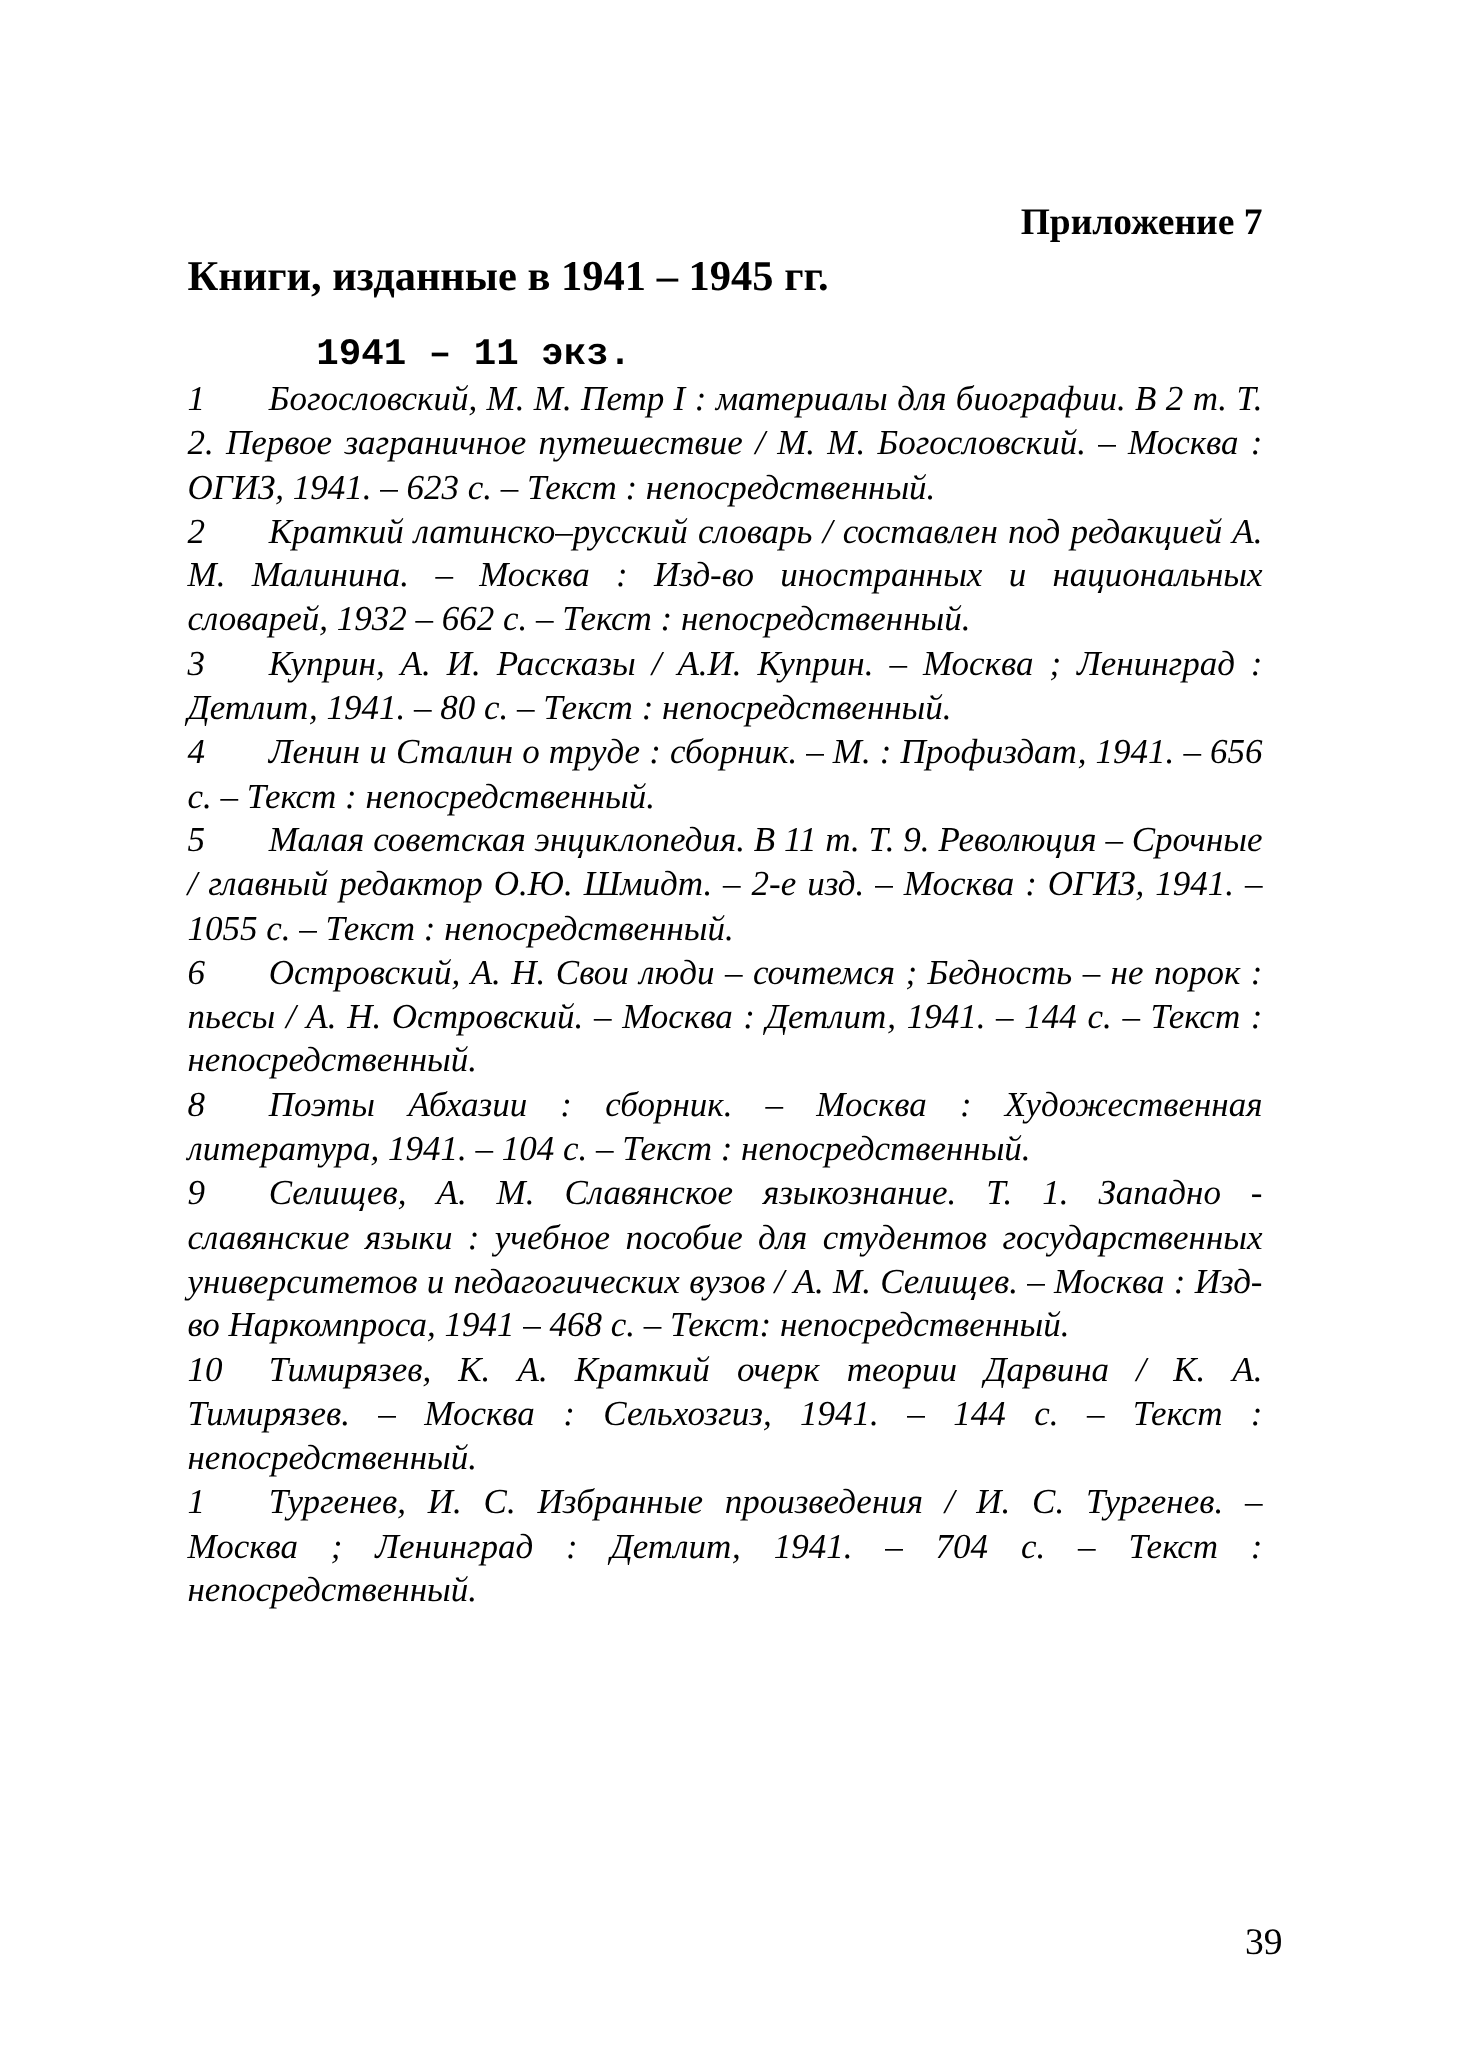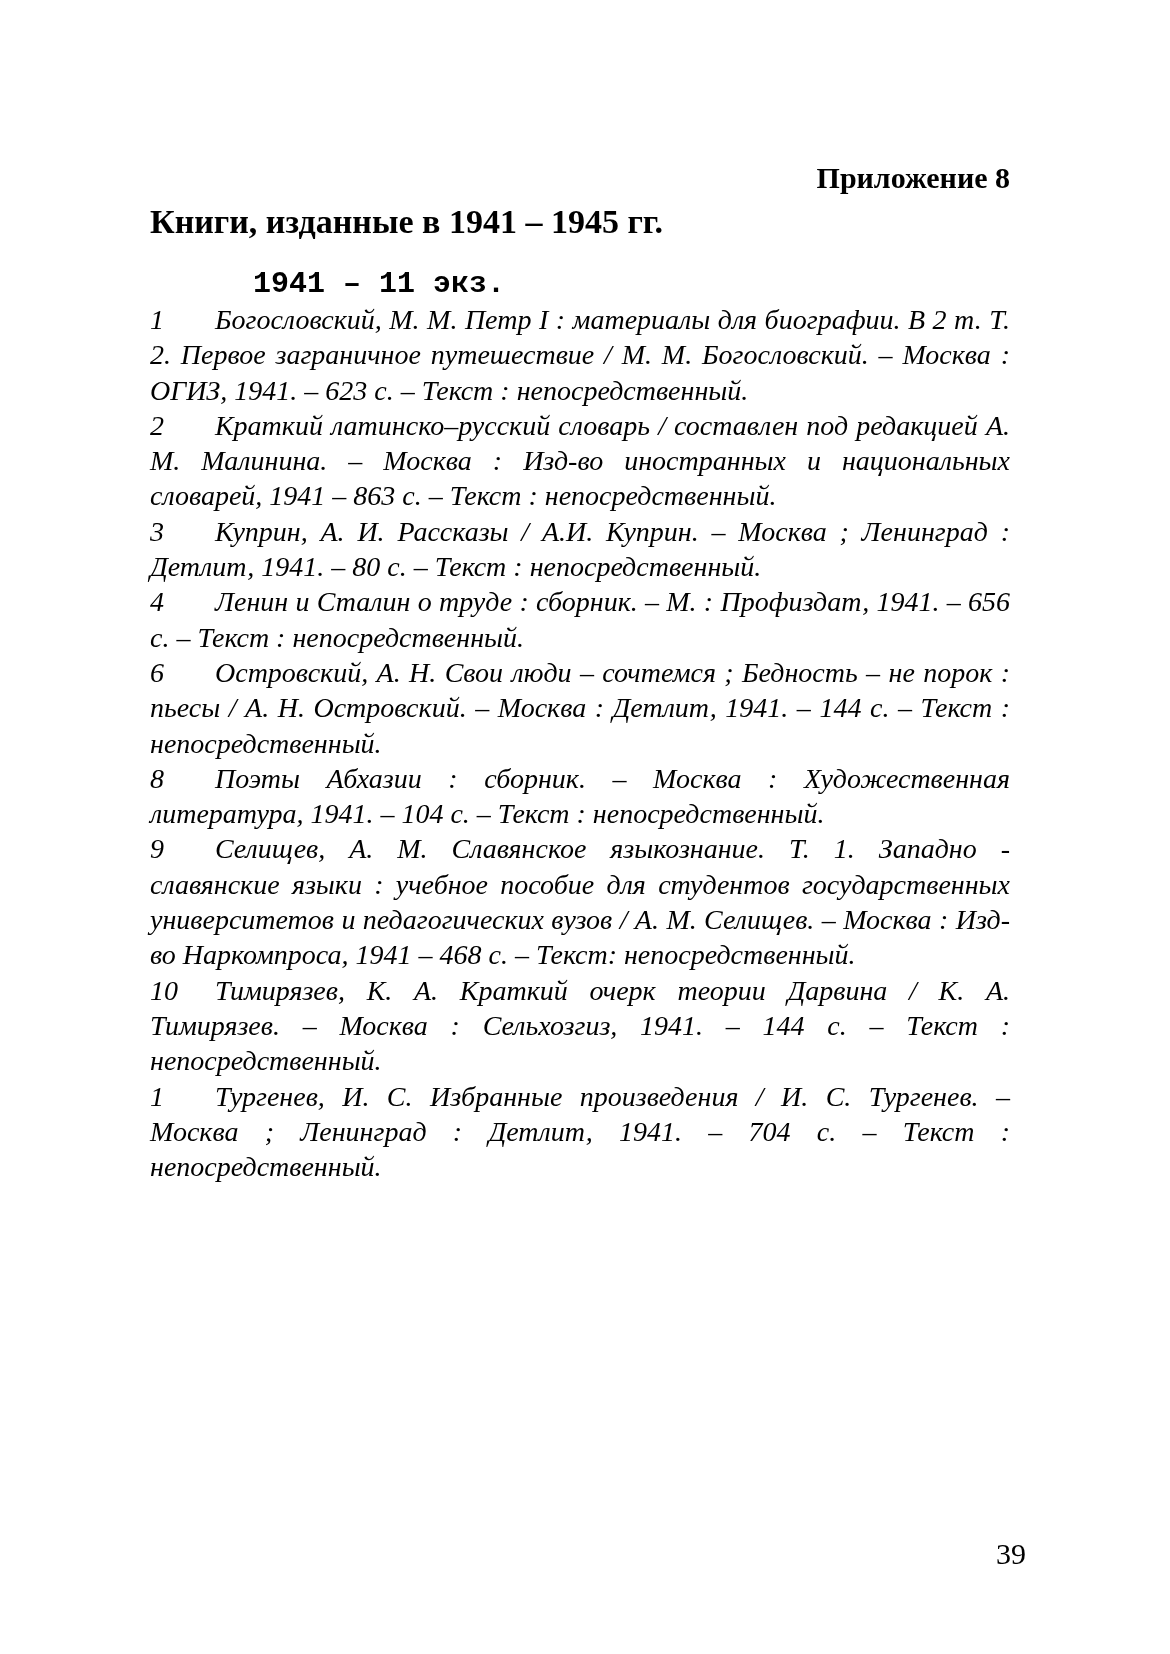--- a/index.html
+++ b/index.html
@@ -63,31 +63,32 @@
     font-size: 30px;
     line-height: 35px;
     margin-top: 24px;
   }
 </style>
 </head>
 <body>
 
 <div class="page">
 
-  <p class="appendix">Приложение 8</p>
+  <p class="appendix">Приложение 7</p>
 
   <p class="doc-title">Книги, изданные в 1941 – 1945 гг.</p>
 
   <p class="section-heading">1941 – 11 экз.</p>
 
   <div>
     <p class="entry"><span class="num">1</span><span>Богословский, М. М. Петр I : материалы для биографии. В 2 т. Т. 2. Первое заграничное путешествие / М. М. Богословский. – Москва : ОГИЗ, 1941. – 623 с. – Текст : непосредственный.</span></p>
-    <p class="entry"><span class="num">2</span><span>Краткий латинско–русский словарь / составлен под редакцией А. М. Малинина. – Москва : Изд-во иностранных и национальных словарей, 1941 – 863 с. – Текст : непосредственный.</span></p>
+    <p class="entry"><span class="num">2</span><span>Краткий латинско–русский словарь / составлен под редакцией А. М. Малинина. – Москва : Изд-во иностранных и национальных словарей, 1932 – 662 с. – Текст : непосредственный.</span></p>
     <p class="entry"><span class="num">3</span><span>Куприн, А. И. Рассказы / А.И. Куприн. – Москва ; Ленинград : Детлит, 1941. – 80 с. – Текст : непосредственный.</span></p>
     <p class="entry"><span class="num">4</span><span>Ленин и Сталин о труде : сборник. – М. : Профиздат, 1941. – 656 с. – Текст : непосредственный.</span></p>
+    <p class="entry"><span class="num">5</span><span>Малая советская энциклопедия. В 11 т. Т. 9. Революция – Срочные / главный редактор О.Ю. Шмидт. – 2-е изд. – Москва : ОГИЗ, 1941. – 1055 с. – Текст : непосредственный.</span></p>
     <p class="entry"><span class="num">6</span><span>Островский, А. Н. Свои люди – сочтемся ; Бедность – не порок : пьесы / А. Н. Островский. – Москва : Детлит, 1941. – 144 с. – Текст : непосредственный.</span></p>
     <p class="entry"><span class="num">8</span><span>Поэты Абхазии : сборник. – Москва : Художественная литература, 1941. – 104 с. – Текст : непосредственный.</span></p>
     <p class="entry"><span class="num">9</span><span>Селищев, А. М. Славянское языкознание. Т. 1. Западно - славянские языки : учебное пособие для студентов государственных университетов и педагогических вузов / А. М. Селищев. – Москва : Изд-во Наркомпроса, 1941 – 468 с. – Текст: непосредственный.</span></p>
     <p class="entry"><span class="num">10</span><span>Тимирязев, К. А. Краткий очерк теории Дарвина / К. А. Тимирязев. – Москва : Сельхозгиз, 1941. – 144 с. – Текст : непосредственный.</span></p>
     <p class="entry"><span class="num">1</span><span>Тургенев, И. С. Избранные произведения / И. С. Тургенев. – Москва ; Ленинград : Детлит, 1941. – 704 с. – Текст : непосредственный.</span></p>
   </div>
 
 </div>
 
 <div class="page-number">39</div>

